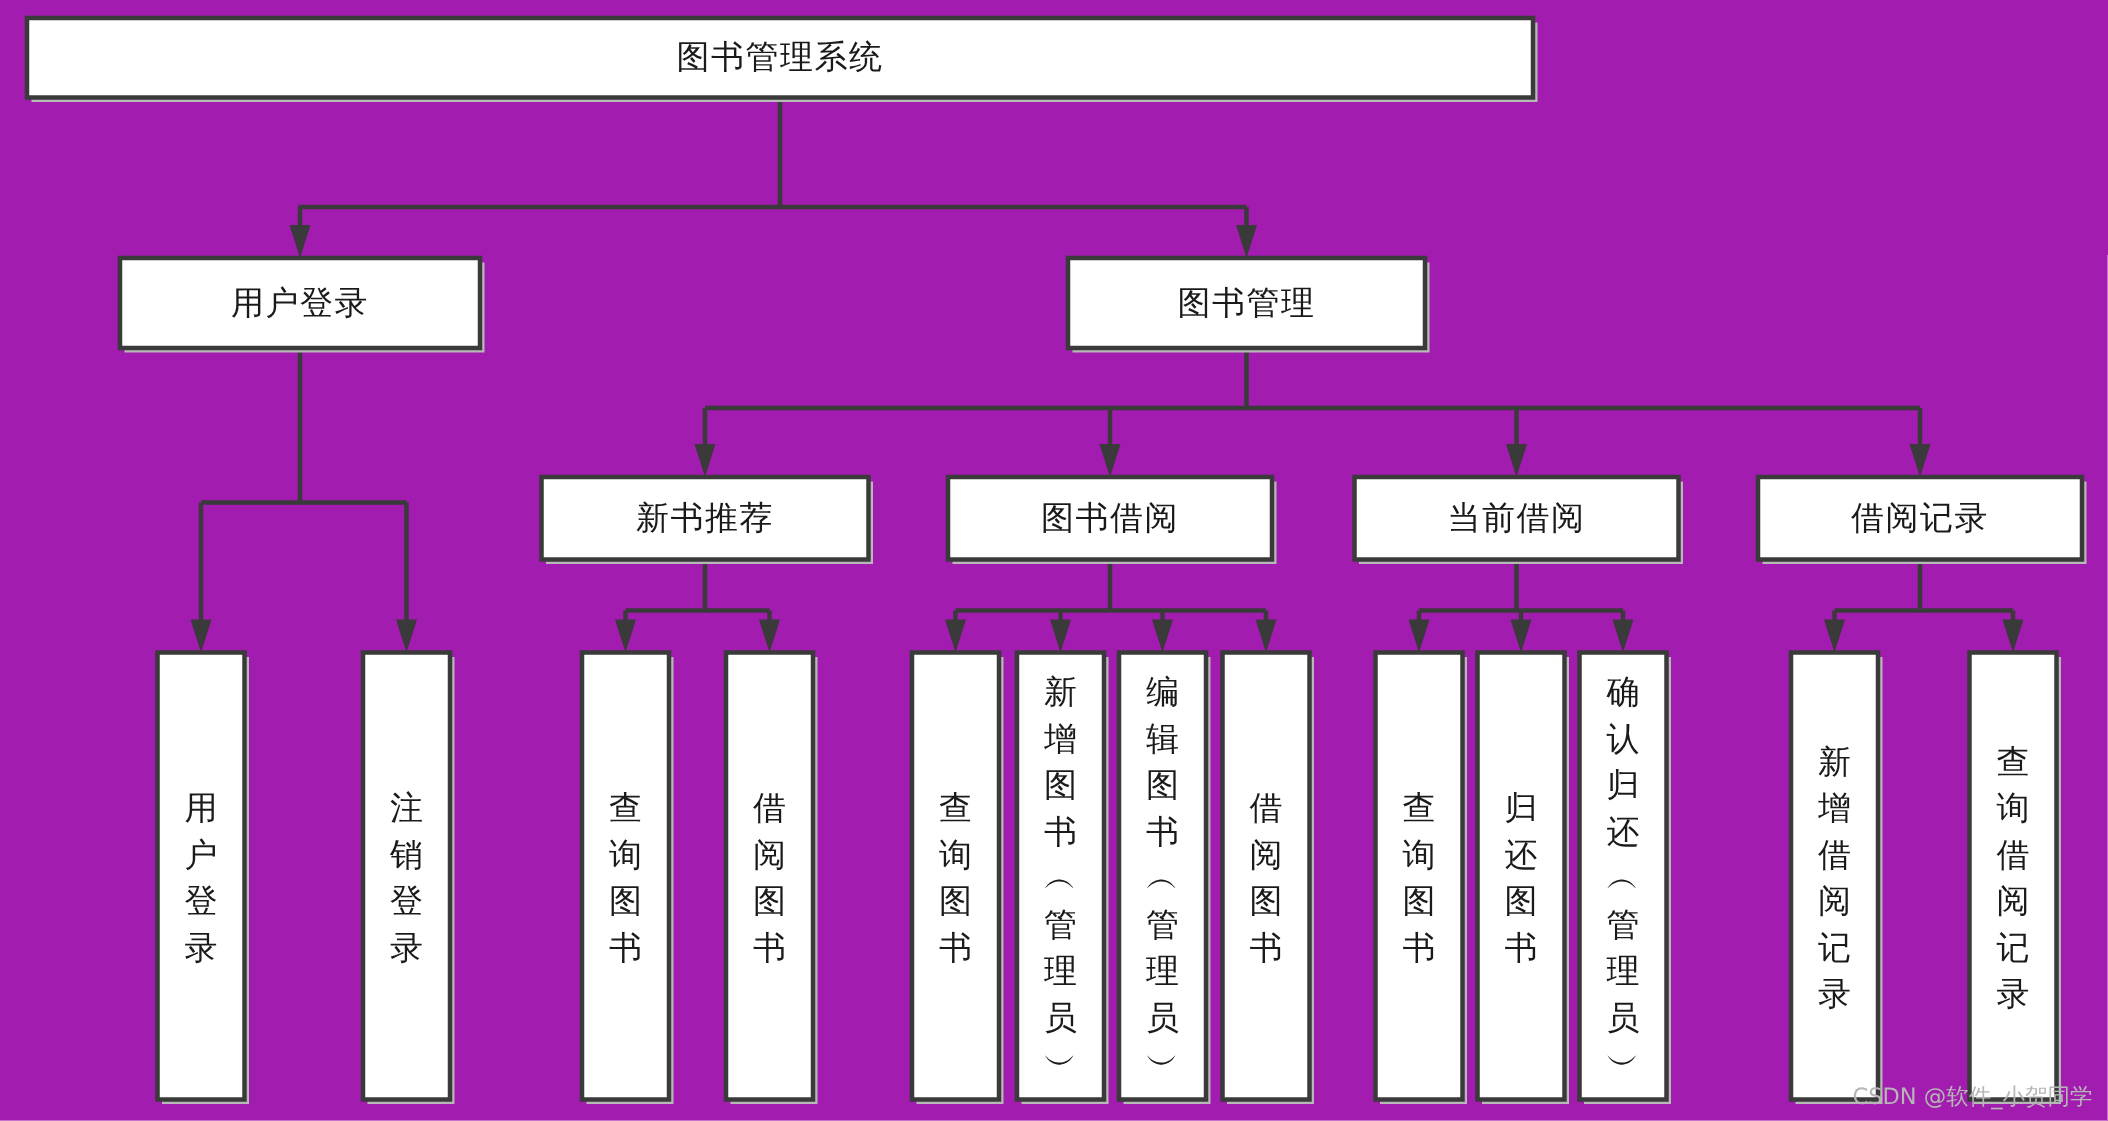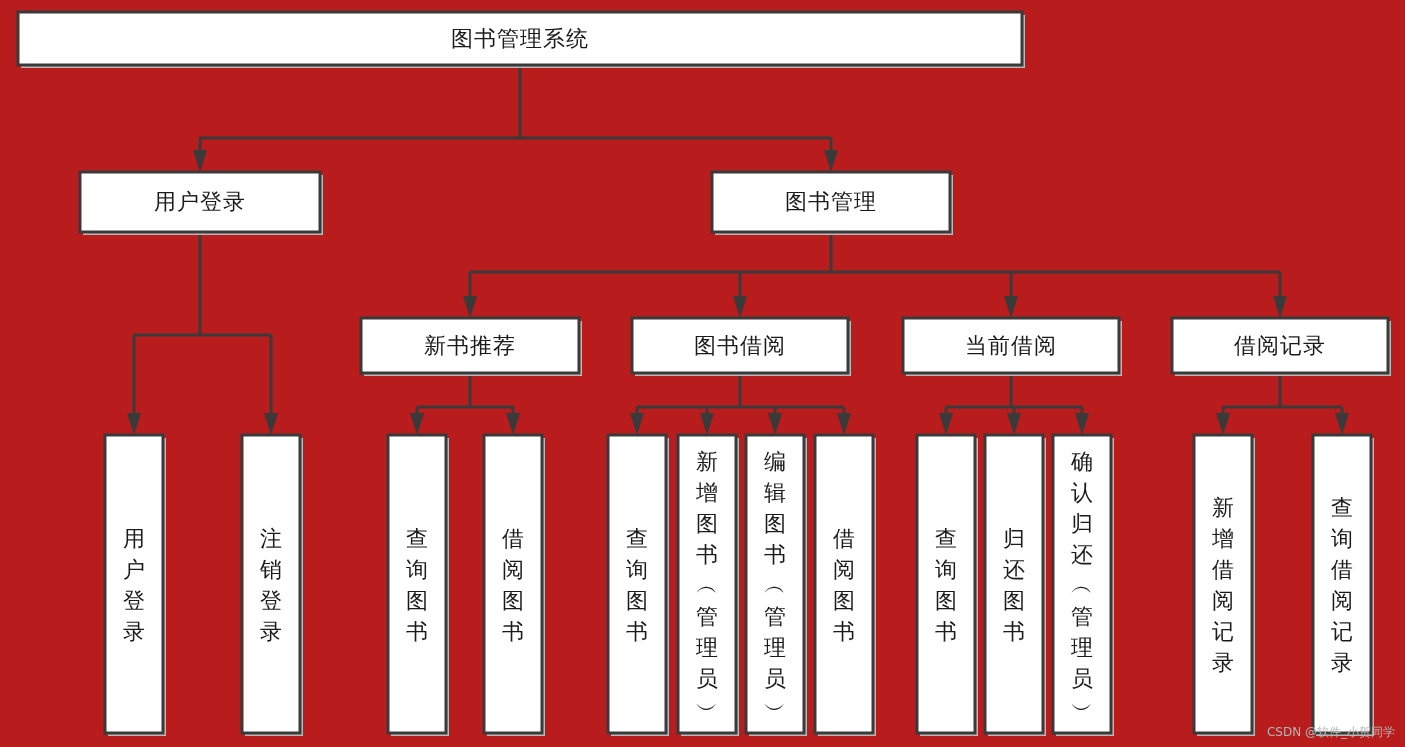--- a/index.html
+++ b/index.html
@@ -11,21 +11,21 @@
   body {
     width: 1405px;
     height: 747px;
     font-family: "DejaVu Sans", "Liberation Sans", sans-serif;
     overflow: hidden;
   }
   #diagram-root {
     position: relative;
     width: 1405px;
     height: 747px;
-    background: #b91c1c;
+    background: #a21caf;
   }
   svg#tree-svg {
     position: absolute;
     left: 0;
     top: 0;
     width: 1405px;
     height: 747px;
     display: block;
   }
   .node-box {
@@ -60,21 +60,21 @@
     font-size: 22px;
     fill: #1a1a1a;
     text-anchor: middle;
     letter-spacing: 0px;
   }
   .watermark {
     position: absolute;
     right: 10px;
     bottom: 6px;
     font-family: "DejaVu Sans", "Liberation Sans", sans-serif;
-    font-size: 12px;
+    font-size: 15px;
     color: #b6b6b6;
     white-space: nowrap;
     user-select: none;
     margin-left: 16px;
   }
 </style>
 </head>
 <body>
 
 <div id="diagram-root">

